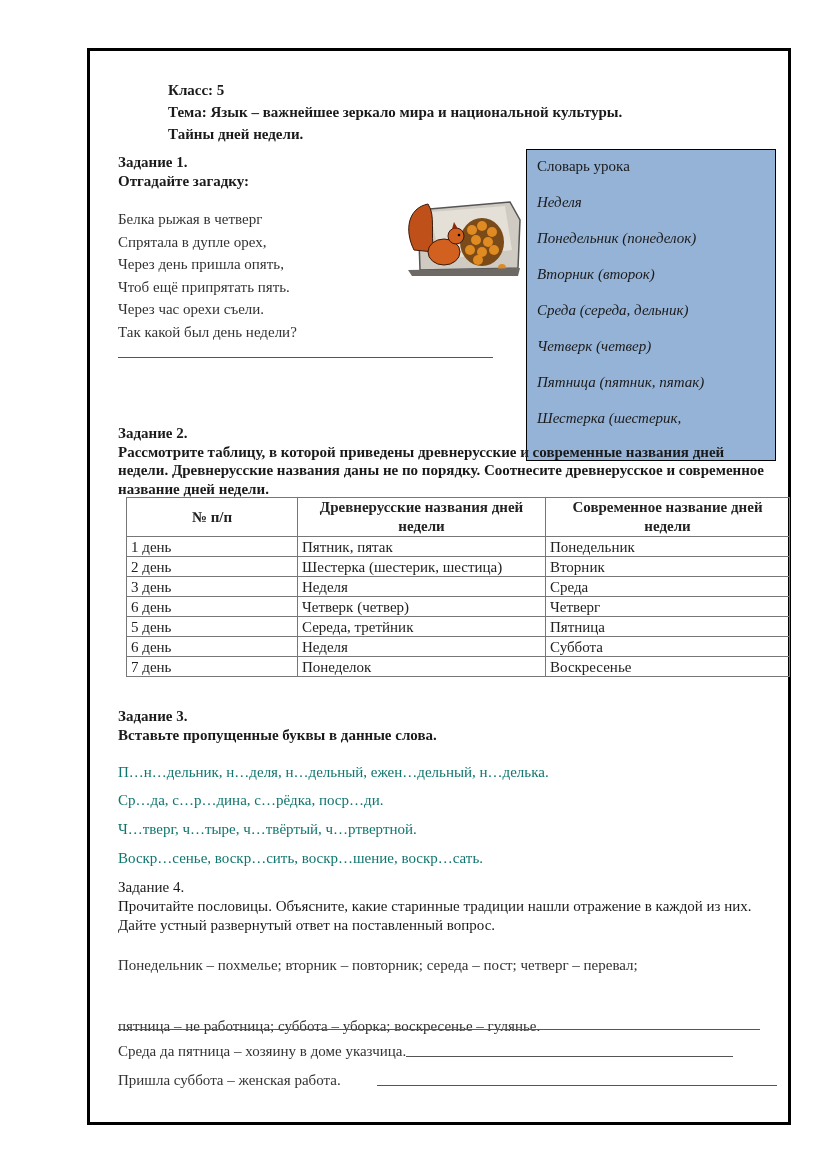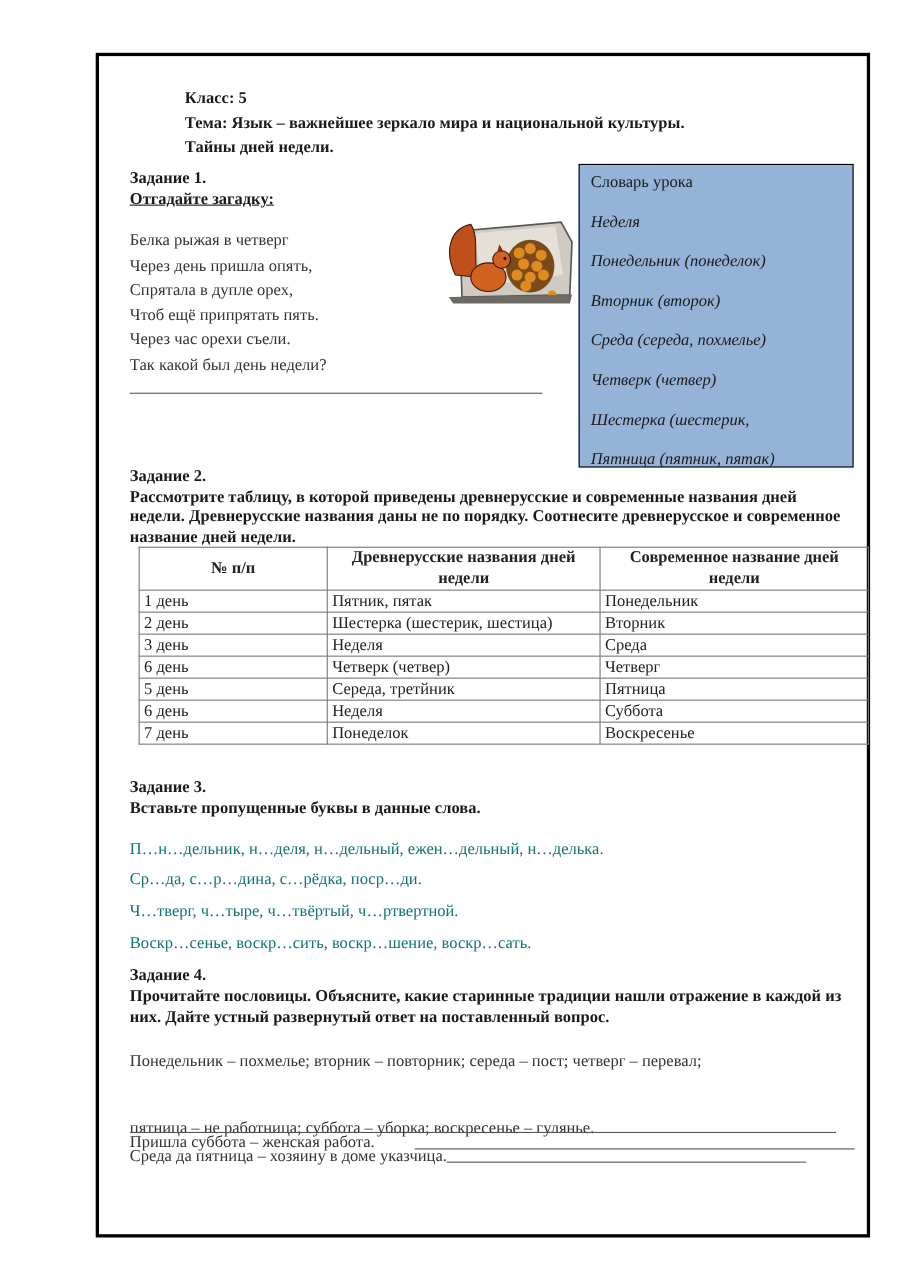--- a/index.html
+++ b/index.html
@@ -7,52 +7,52 @@
          font-family: "Liberation Serif", "DejaVu Serif", serif; color: #1a1a1a; }
   .frame { position: absolute; left: 87px; top: 48px; width: 704px; height: 1077px;
            border: 3px solid #000; box-sizing: border-box; }
   .abs { position: absolute; }
   .hdr { left: 168px; font-size: 15px; font-weight: bold; line-height: 22px; }
   .task-title { left: 118px; font-size: 15px; font-weight: bold; line-height: 18px; }
   .riddle { left: 118px; top: 208px; font-size: 15px; line-height: 22.5px; color: #333; }
   .riddle div { white-space: nowrap; }
   .answer-line { border-bottom: 1px solid #555; height: 0; }
   .squirrel { left: 400px; top: 190px; width: 124px; height: 92px; }
-  .vocab { left: 526px; top: 149px; width: 250px; height: 276px; background: #95B3D7;
+  .vocab { left: 526px; top: 149px; width: 250px; height: 312px; background: #95B3D7;
            border: 1.5px solid #000; box-sizing: border-box; overflow: hidden;
            padding: 6px 10px; font-size: 15px; color: #1a1a1a; }
   .vocab .head { height: 36px; line-height: 20px; }
   .vocab .item { font-style: italic; height: 36px; line-height: 20px; white-space: nowrap; }
   .t2 { left: 118px; top: 424px; width: 660px; font-size: 15px; font-weight: bold; line-height: 18.5px; }
   table.days { position: absolute; left: 126px; top: 497px; width: 664px; border-collapse: collapse;
                font-size: 15px; color: #222; }
   table.days th, table.days td { border: 1px solid #777; padding: 0 4px; height: 19px; line-height: 18px; }
   table.days th { font-weight: bold; text-align: center; line-height: 19px; height: 38px; }
   table.days td.num { }
   table.days col.c1 { width: 171px; }
   table.days col.c2 { width: 248px; }
   .fill { left: 118px; font-size: 15px; color: #0f766e; white-space: nowrap; }
-  .t4 { left: 118px; top: 878px; width: 660px; font-size: 15px; font-weight: bold; line-height: 19px; }
+  .t4 { left: 118px; top: 878px; width: 660px; font-size: 15px; font-weight: normal; line-height: 19px; }
   .prov { left: 118px; font-size: 15px; color: #333; white-space: nowrap; }
 </style>
 </head>
 <body>
 
 <div class="frame"></div>
 
 <div class="abs hdr" style="top:79px;font-family:Liberation Serif, serif;">Класс: 5</div>
 <div class="abs hdr" style="top:101px;">Тема: Язык – важнейшее зеркало мира и национальной культуры.</div>
 <div class="abs hdr" style="top:123px;">Тайны дней недели.</div>
 
 <div class="abs task-title" style="top:153px;">Задание 1.</div>
-<div class="abs task-title" style="top:172px;text-decoration:underline;">Отгадайте загадку:</div>
+<div class="abs task-title" style="top:172px;">Отгадайте загадку:</div>
 <div class="abs riddle">
   <div>Белка рыжая в четверг</div>
+  <div>Спрятала в дупле орех,</div>
   <div>Через день пришла опять,</div>
-  <div>Спрятала в дупле орех,</div>
   <div>Чтоб ещё припрятать пять.</div>
   <div>Через час орехи съели.</div>
   <div>Так какой был день недели?</div>
 </div>
 <div class="abs answer-line" style="left:118px; top:357px; width:375px;"></div>
 
 <svg class="abs squirrel" viewBox="0 0 124 92">
   <path d="M18 20 L110 12 L120 30 L118 78 L20 80 Z" fill="#cfcac2" stroke="#555" stroke-width="1.5"></path>
   <path d="M30 22 L105 16 L112 60 L40 70 Z" fill="#e8e4dc" opacity="0.8"></path>
   <ellipse cx="82" cy="52" rx="22" ry="24" fill="#7a4a18"></ellipse>
@@ -74,24 +74,24 @@
   <path d="M52 39 L54 32 L58 39 Z" fill="#8a2a0a"></path>
   <circle cx="59" cy="45" r="1.3" fill="#000"></circle>
   <path d="M8 80 L120 78 L118 86 L12 86 Z" fill="#6d6a66"></path>
 </svg>
 
 <div class="abs vocab">
   <div class="head">Словарь урока</div>
   <div class="item">Неделя</div>
   <div class="item">Понедельник (понеделок)</div>
   <div class="item">Вторник (второк)</div>
-  <div class="item">Среда (середа, похмелье)</div>
+  <div class="item">Среда (середа, дельник)</div>
   <div class="item">Четверк (четвер)</div>
+  <div class="item">Пятница (пятник, пятак)</div>
   <div class="item">Шестерка (шестерик,</div>
-  <div class="item">Пятница (пятник, пятак)</div>
 </div>
 
 <div class="abs t2">
   <div>Задание 2.</div>
   <div>Рассмотрите таблицу, в которой приведены древнерусские и современные названия дней недели. Древнерусские названия даны не по порядку. Соотнесите древнерусское и современное название дней недели.</div>
 </div>
 
 <table class="days">
   <colgroup>
       <col class="c1">
@@ -156,16 +156,16 @@
   <div>Прочитайте пословицы. Объясните, какие старинные традиции нашли отражение в каждой из них. Дайте устный развернутый ответ на поставленный вопрос.</div>
 </div>
 <div class="abs prov" style="top:957px;">Понедельник – похмелье; вторник – повторник; середа – пост; четверг – перевал;</div>
 <div class="abs prov" style="top:986px;margin-top:32px;">пятница – не работница; суббота – уборка; воскресенье – гулянье.</div>
 <div class="abs answer-line" style="left:118px; top:1029px; width:642px;"></div>
 
 <div class="abs prov" style="top:1043px; display:flex; align-items:flex-end;">
   <span>Среда да пятница – хозяину в доме указчица.</span>
   <span class="answer-line" style="display:inline-block; width:327px; margin-bottom:3px;"></span>
 </div>
-<div class="abs prov" style="top:1031px; display:flex; align-items:flex-end;gap:36px;">
+<div class="abs prov" style="top:1072px; display:flex; align-items:flex-end;gap:36px;">
   <span>Пришла суббота – женская работа.</span>
   <span class="answer-line" style="display:inline-block; width:400px; margin-bottom:3px;"></span>
 </div>
 
 </body></html>

